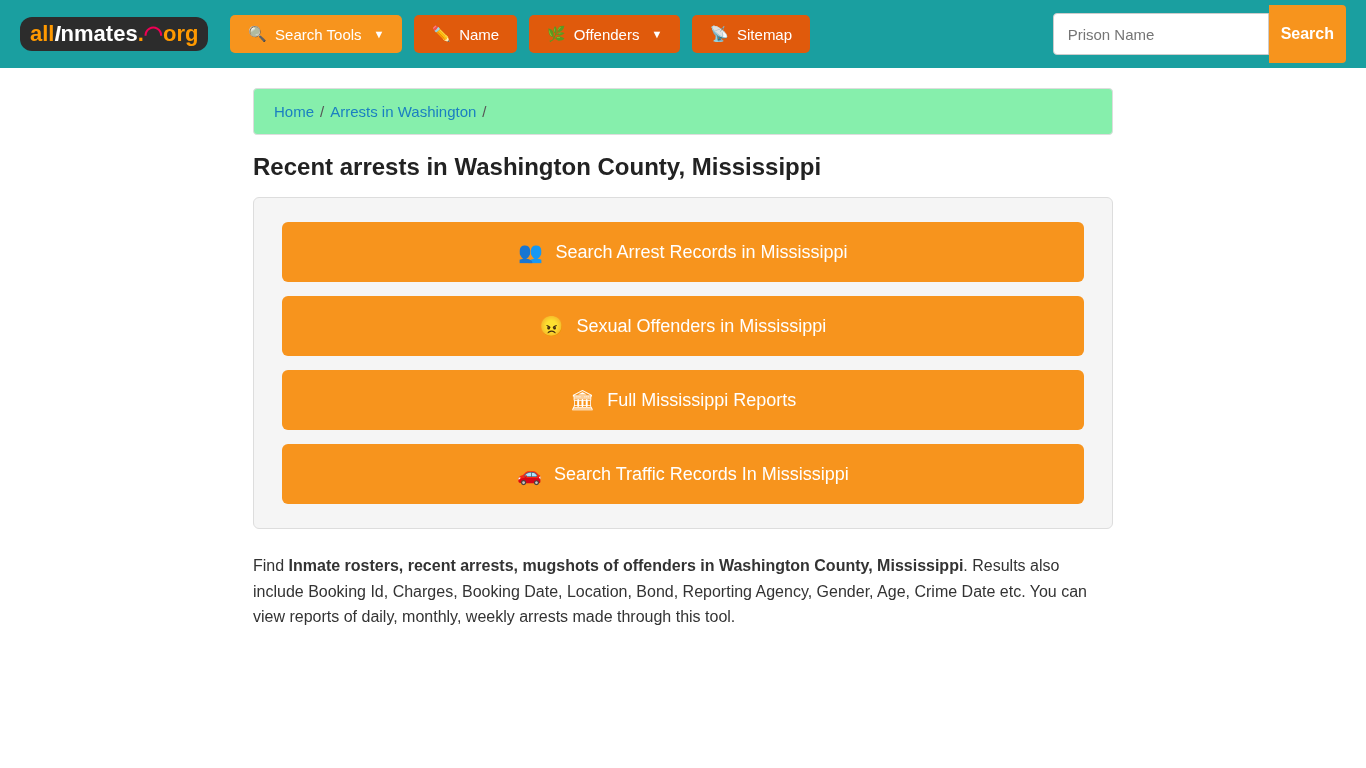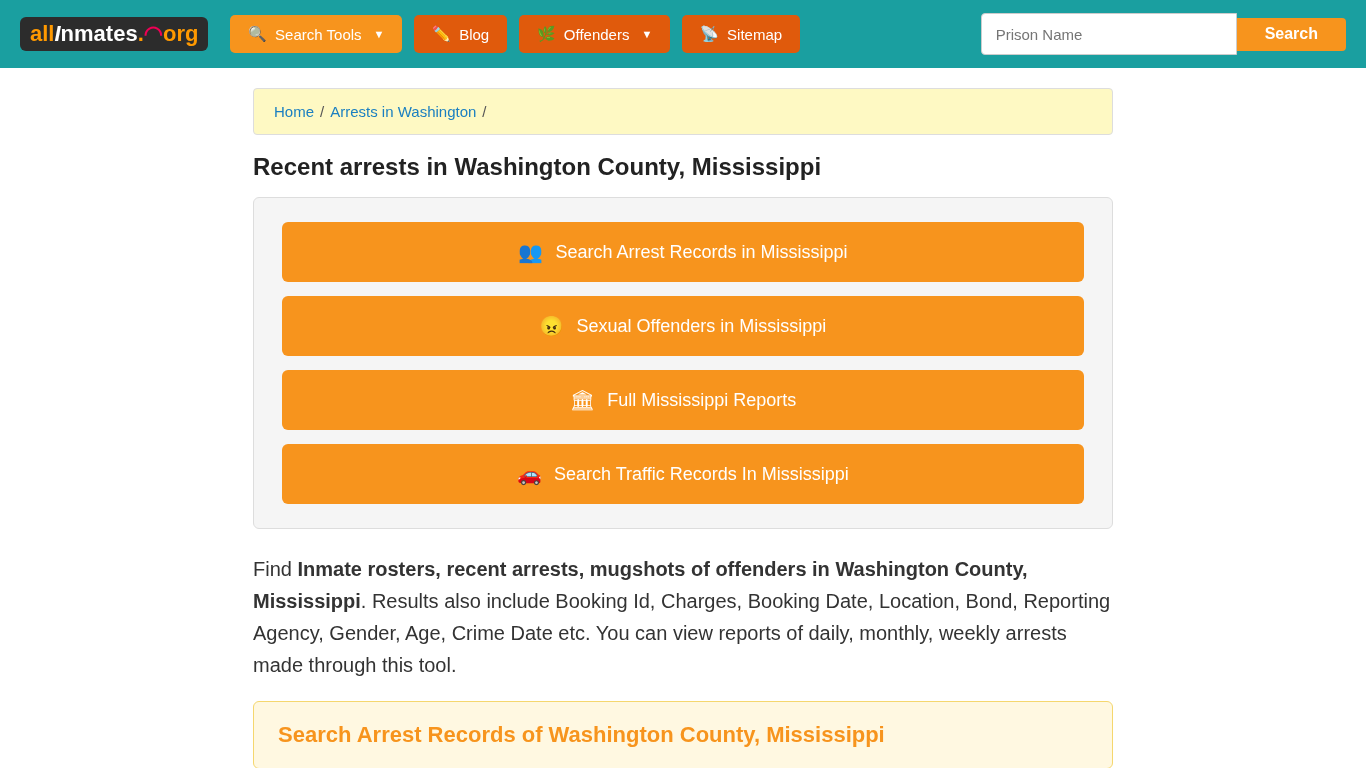--- a/index.html
+++ b/index.html
@@ -11,21 +11,21 @@
       display: flex;
       align-items: center;
       padding: 0 20px;
       height: 68px;
       gap: 12px;
     }
     .logo {
       display: flex;
       align-items: center;
       background: #2c2c2c;
-      border-radius: 6px;
+      border-radius: 12px;
       padding: 4px 10px;
       margin-right: 10px;
       min-width: 180px;
     }
     .logo-text {
       font-size: 22px;
       font-weight: bold;
       color: #fff;
     }
 
@@ -52,46 +52,46 @@
       margin-left: auto;
       display: flex;
       align-items: center;
       gap: 0;
     }
     .prison-input {
       padding: 10px 14px;
       font-size: 15px;
       border: 1px solid #ccc;
       border-radius: 4px 0 0 4px;
-      width: 256px;
+      width: 216px;
       outline: none;
       height: 42px;
     }
     .search-btn {
       background: #f7941d;
       color: #fff;
       border: none;
-      padding: 0 28px;
+      padding: 0 12px;
       font-size: 16px;
       font-weight: bold;
       cursor: pointer;
-      height: 33px;
+      height: 58px;
       border-radius: 0 4px 4px 0;
     }
 
     
     .main {
       max-width: 900px;
       margin: 0 auto;
       padding: 0 20px;
     }
 
     
     .breadcrumb {
-      background: #fef9c3;
+      background: #86efac;
       border: 1px solid #ddd;
       border-radius: 4px;
       padding: 14px 20px;
       margin: 20px 0 18px 0;
       display: flex;
       align-items: center;
       gap: 6px;
       flex-wrap: wrap;
     }
     .breadcrumb a {
@@ -135,21 +135,21 @@
       align-items: center;
       justify-content: center;
       gap: 12px;
       width: 100%;
       text-align: center;
     }
     .action-btn .icon { font-size: 20px; }
 
     
     .desc-text {
-      font-size: 20px;
+      font-size: 16px;
       color: #333;
       line-height: 1.6;
       margin-bottom: 20px;
     }
     .desc-text strong { font-weight: bold; }
 
     
     .search-section {
       background: #fff8e1;
       border: 1px solid #f5d76e;
@@ -175,21 +175,21 @@
   </div>
 
   <button class="nav-btn">
     <span>🔍</span>
     <span>Search Tools</span>
     <span class="chevron">▼</span>
   </button>
 
   <button class="nav-btn blog">
     <span>✏️</span>
-    <span>Blog</span>
+    <span>Name</span>
   </button>
 
   <button class="nav-btn resources">
     <span>🌿</span>
     <span>Offenders</span>
     <span class="chevron">▼</span>
   </button>
 
   <button class="nav-btn sitemap">
     <span>📡</span>
@@ -236,17 +236,14 @@
       <span class="icon">🚗</span>
       <span>Search Traffic Records In Mississippi</span>
     </button>
 
   </div>
 
   <p class="desc-text">
     <span>Find </span><strong>Inmate rosters, recent arrests, mugshots of offenders in Washington County, Mississippi</strong><span>. Results also include Booking Id, Charges, Booking Date, Location, Bond, Reporting Agency, Gender, Age, Crime Date etc. You can view reports of daily, monthly, weekly arrests made through this tool.</span>
   </p>
 
-  <div class="search-section">
-    <h2 class="search-section-title">Search Arrest Records of Washington County, Mississippi</h2>
-  </div>
 
 </div>
 
 </body></html>

